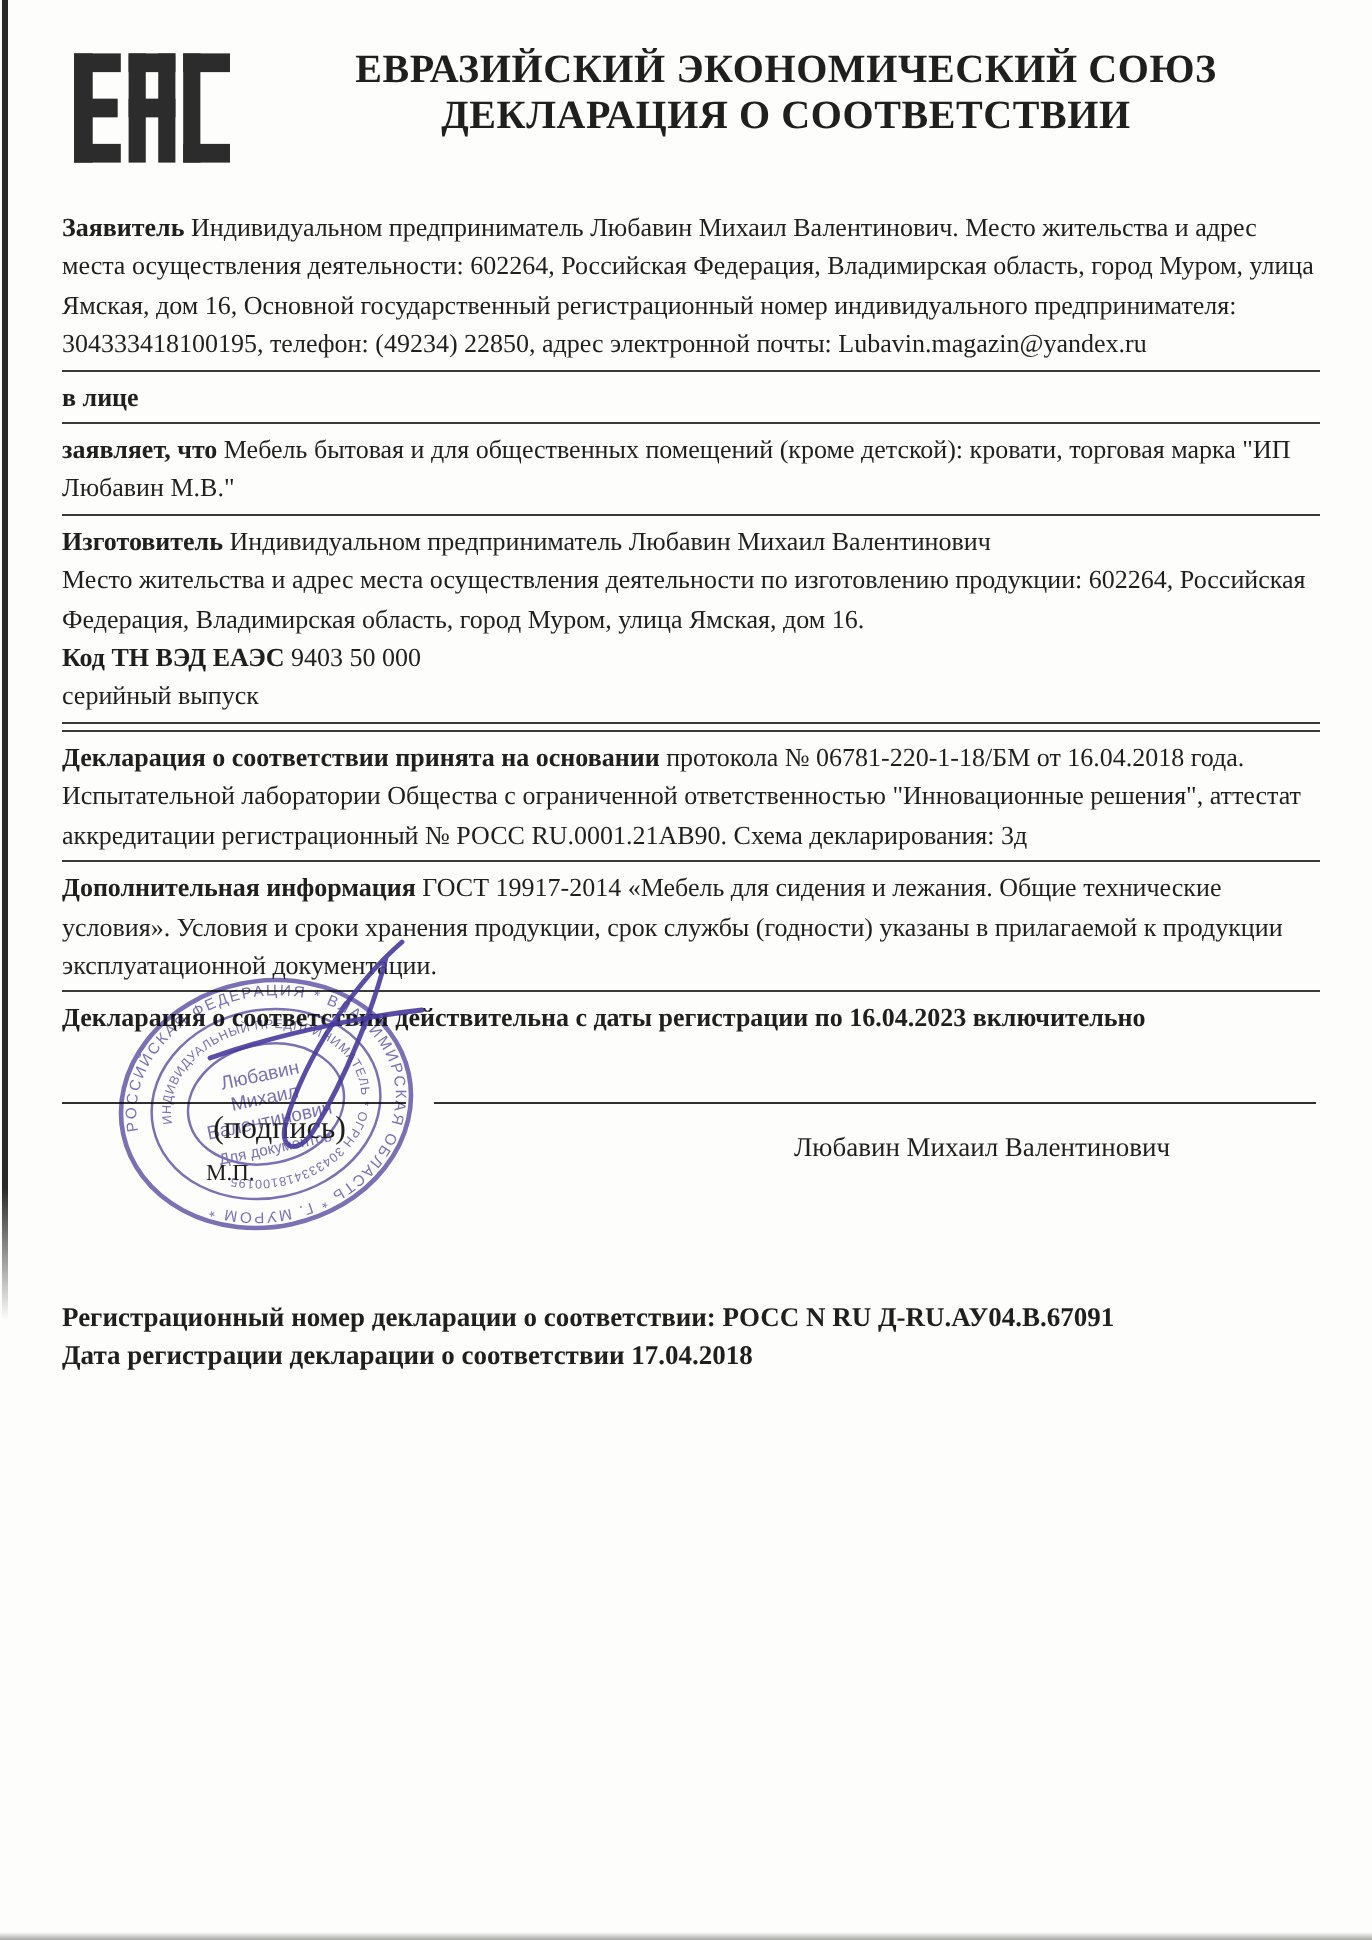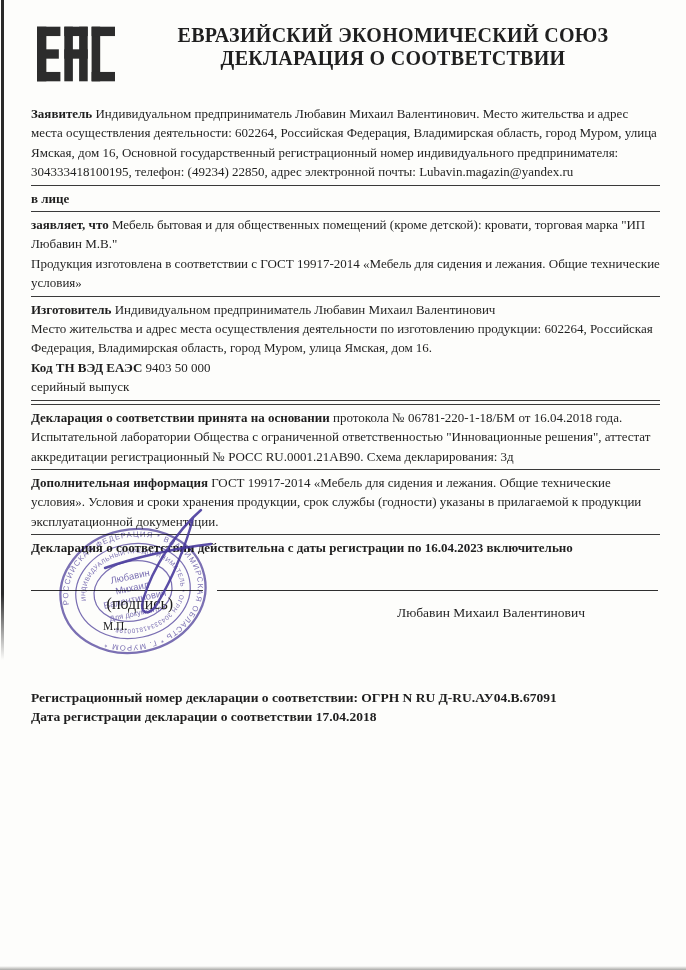--- a/index.html
+++ b/index.html
@@ -81,21 +81,20 @@
   </header>
 
   <main class="content">
     <p class="sec"><b class="lbl">Заявитель</b> <span>Индивидуальном предприниматель Любавин Михаил Валентинович. Место жительства и адрес места осуществления деятельности: 602264, Российская Федерация, Владимирская область, город Муром, улица Ямская, дом 16, Основной государственный регистрационный номер индивидуального предпринимателя: 304333418100195, телефон: (49234) 22850, адрес электронной почты: Lubavin.magazin@yandex.ru</span></p>
     <hr class="rule">
     <p class="sec"><b class="lbl">в лице</b></p>
     <hr class="rule">
 
     <div class="sec">
       <div><b class="lbl">заявляет, что</b> <span>Мебель бытовая и для общественных помещений (кроме детской): кровати, торговая марка "ИП Любавин М.В."</span></div>
-      <div>Продукция изготовлена в соответствии с ГОСТ 19917-2014 «Мебель для сидения и лежания. Общие технические условия»</div>
     </div>
     <hr class="rule">
 
     <div class="sec">
       <div><b class="lbl">Изготовитель</b> <span>Индивидуальном предприниматель Любавин Михаил Валентинович</span></div>
       <div>Место жительства и адрес места осуществления деятельности по изготовлению продукции: 602264, Российская Федерация, Владимирская область, город Муром, улица Ямская, дом 16.</div>
       <div><b class="lbl">Код ТН ВЭД ЕАЭС</b> <span>9403 50 000</span></div>
       <div>серийный выпуск</div>
     </div>
     <hr class="rule">
@@ -135,16 +134,16 @@
       </svg>
 
       <div class="sig-line left"></div>
       <div class="podpis">(подпись)</div>
       <div class="mp">М.П.</div>
 
       <div class="sig-name">Любавин Михаил Валентинович</div>
       <div class="sig-line right"></div>
     </div>
 
-    <p class="footer-line"><b>Регистрационный номер декларации о соответствии:</b> <b>ОГРН N RU Д-RU.АУ04.В.67091</b></p>
+    <p class="footer-line"><b>Регистрационный номер декларации о соответствии:</b> <b>РОСС N RU Д-RU.АУ04.В.67091</b></p>
     <p class="footer-line"><b>Дата регистрации декларации о соответствии</b> <b>17.04.2018</b></p>
   </main>
 </div>
 
 </body></html>

